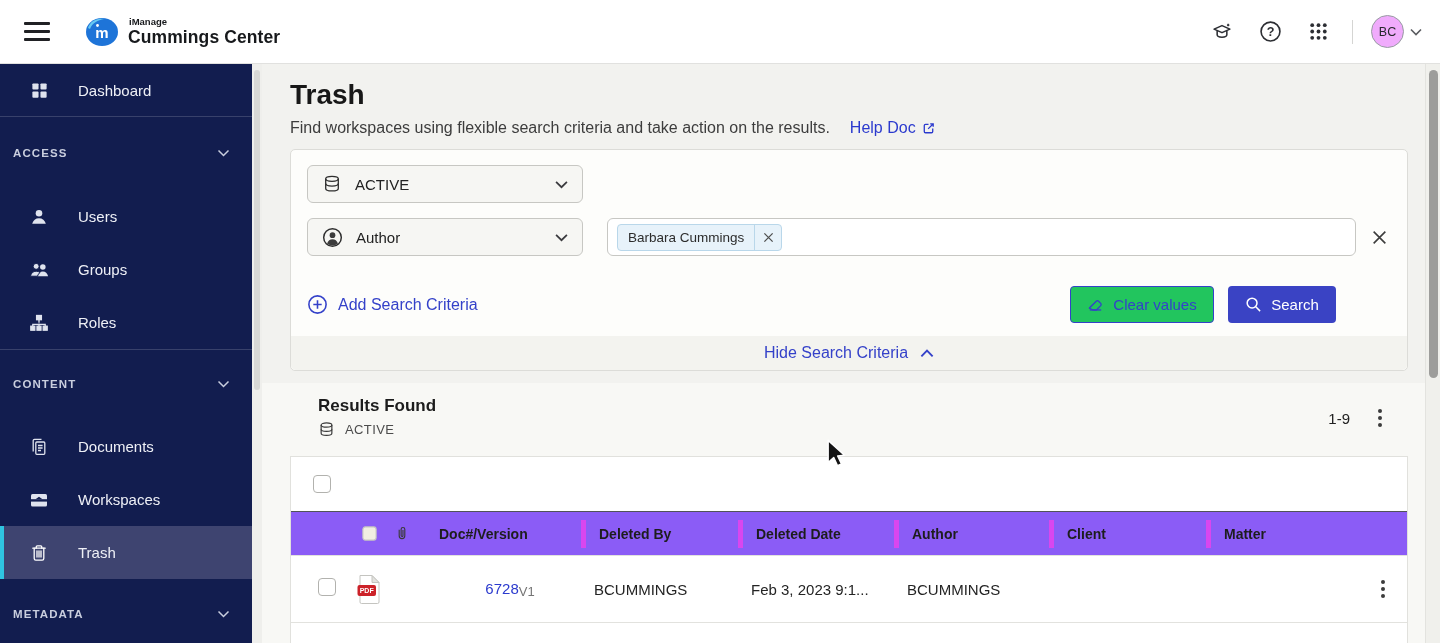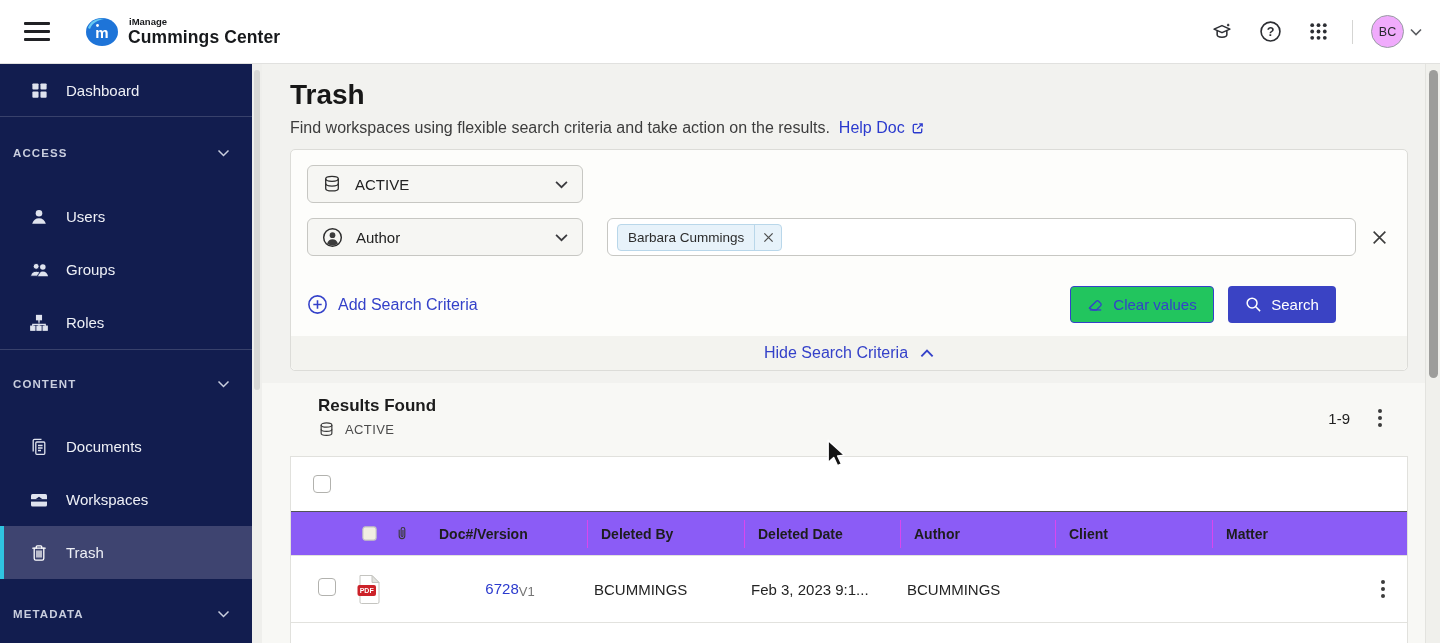--- a/index.html
+++ b/index.html
@@ -18,37 +18,37 @@
   .brand-main{font-size:17.5px;font-weight:bold;color:#17191c;letter-spacing:.1px;}
   .topbar-right{margin-left:auto;display:flex;align-items:center;margin-right:18px;}
   .tb-icon{width:24px;height:24px;display:flex;align-items:center;justify-content:center;margin-left:24px;color:#2c2e33;}
   .tb-divider{width:1px;height:24px;background:#d5d5d3;margin-left:22px;}
   .avatar{margin-left:18px;width:33px;height:33px;border-radius:50%;border:1px solid #989ca3;background:#f0abfc;
     display:flex;align-items:center;justify-content:center;font-size:12.5px;color:#26282c;}
   .avatar-chev{margin-left:6px;color:#5a5c60;display:flex;align-items:center;}
 
   
   .sidebar{position:absolute;left:0;top:64px;width:252px;bottom:0;background:#121d4f;overflow:hidden;}
-  .nav-item{height:53px;display:flex;align-items:center;padding-left:28px;gap:16px;color:#eef0f6;font-size:15px;cursor:pointer;}
+  .nav-item{height:53px;display:flex;align-items:center;padding-left:28px;gap:28px;color:#eef0f6;font-size:15px;cursor:pointer;}
   .nav-item .nicon{width:22px;display:flex;justify-content:center;color:#dfe3ee;}
   .nav-item.dash{border-bottom:1px solid rgba(255,255,255,.16);}
   .nav-item.selected{background:#3e4470;box-shadow:inset 4px 0 0 #2fc4e0;}
   .section-head{margin-top:23px;margin-bottom:24px;height:26px;display:flex;align-items:center;justify-content:space-between;
     padding:0 22px 0 13px;color:#c9cede;font-size:11.5px;font-weight:bold;letter-spacing:1.1px;cursor:pointer;}
   .section-head.tight{margin-top:21px;margin-bottom:23px;}
   .section-head.last{margin-top:22px;margin-bottom:0;}
   .group-sep{border-top:1px solid rgba(255,255,255,.16);}
   .sidebar-scroll{position:absolute;left:252px;top:64px;width:10px;bottom:0;background:#efefec;}
   .sidebar-scroll .thumb{position:absolute;left:2px;top:6px;width:6px;height:320px;background:#d8d8d5;border-radius:3px;}
 
   
   .content{position:absolute;left:262px;top:64px;right:15px;bottom:0;background:#f2f2ef;
     display:flex;flex-direction:column;overflow:hidden;}
   .page-title{margin:14px 0 0 28px;font-size:28px;font-weight:bold;color:#181818;line-height:33px;}
-  .subtitle-row{margin:6px 0 0 28px;display:flex;align-items:center;gap:9px;font-size:16px;color:#3d3d3d;line-height:22px;}
+  .subtitle-row{margin:6px 0 0 28px;display:flex;align-items:center;gap:20px;font-size:16px;color:#3d3d3d;line-height:22px;}
   .help-link{color:#2b3ace;text-decoration:none;display:flex;align-items:center;gap:5px;cursor:pointer;}
 
   .search-card{margin:10px 0 0 28px;width:1118px;background:#fdfdfb;border:1px solid #dcdcd8;border-radius:5px;flex:none;}
   .card-inner{padding:15px 16px 0 16px;}
   .dd{width:276px;height:38px;background:#f6f6f3;border:1px solid #c7c7c3;border-radius:6px;
     display:flex;align-items:center;padding:0 14px;gap:13px;color:#222;font-size:15px;cursor:pointer;}
   .dd .chev{margin-left:auto;color:#3a3a3e;display:flex;}
   .row2{margin-top:15px;display:flex;align-items:center;}
   .value-input{margin-left:24px;width:749px;height:38px;background:#fff;border:1px solid #c7c7c3;border-radius:6px;
     display:flex;align-items:center;padding:0 6px;}
@@ -76,21 +76,21 @@
   .kebab{display:flex;flex-direction:column;gap:3px;align-items:center;padding:4px;}
   .kebab i{width:4px;height:4px;border-radius:50%;background:#3c3c3c;}
 
   .table-card{margin-left:28px;width:1118px;flex:1;background:#fff;border:1px solid #e1e1dd;border-bottom:none;min-height:0;}
   .selectall{height:54px;display:flex;align-items:center;padding-left:22px;}
   .cb{width:18px;height:18px;border:1.5px solid #b2b2ae;border-radius:4px;background:#fff;display:inline-block;cursor:pointer;}
   .grid-row{display:grid;grid-template-columns:60px 36px 30px 164px 157px 156px 155px 157px 1fr 48px;align-items:center;}
   .thead{height:45px;background:#8b5cf6;border-top:1.5px solid #515357;border-bottom:1px solid #e2e2de;}
   .th{font-size:14px;font-weight:bold;color:#1d1d1d;display:flex;align-items:center;height:28px;padding-left:13px;white-space:nowrap;}
   .th.first{padding-left:22px;}
-  .th.sep{border-left:1px solid #d946ef;margin-left:6px;}
+  .th.sep{border-left:5px solid #d946ef;}
   .cell-center{display:flex;align-items:center;justify-content:center;}
   .trow{height:67px;border-bottom:1px solid #e2e2de;background:#fff;}
   .cb-cell{padding-left:27px;}
   .doc-cell{padding-left:22px;display:flex;flex-direction:row;justify-content:center;}
   .doc-link{font-size:15px;color:#2b3ace;text-decoration:none;cursor:pointer;}
   .doc-ver{font-size:13px;color:#757575;margin-top:4px;}
   .td{font-size:15px;color:#242424;padding-left:13px;white-space:nowrap;overflow:hidden;}
 
   .vscroll{position:absolute;right:0;top:64px;width:15px;bottom:0;background:#f0f0ec;border-left:1px solid #e3e3df;}
   .vscroll .thumb{position:absolute;left:3px;top:6px;width:9px;height:308px;background:#9d9d9b;border-radius:5px;}

